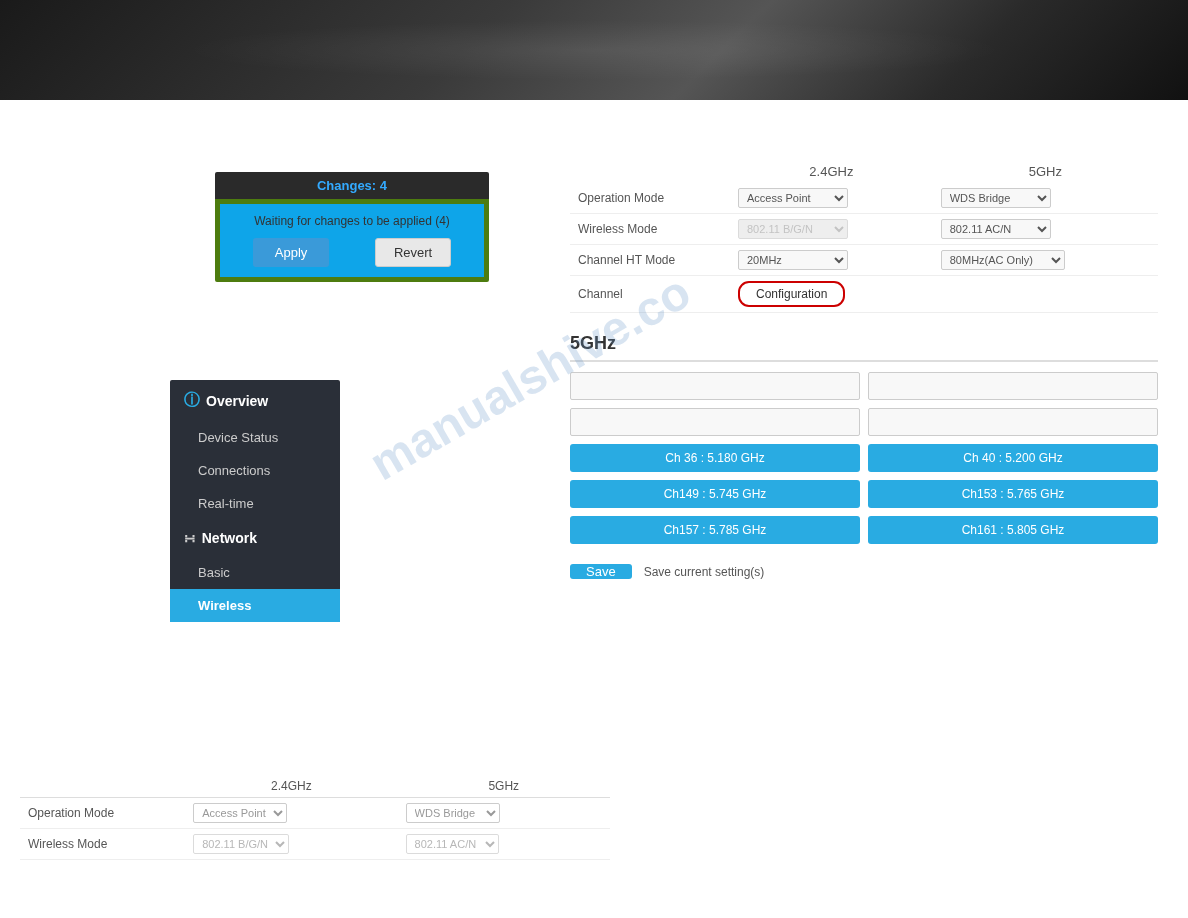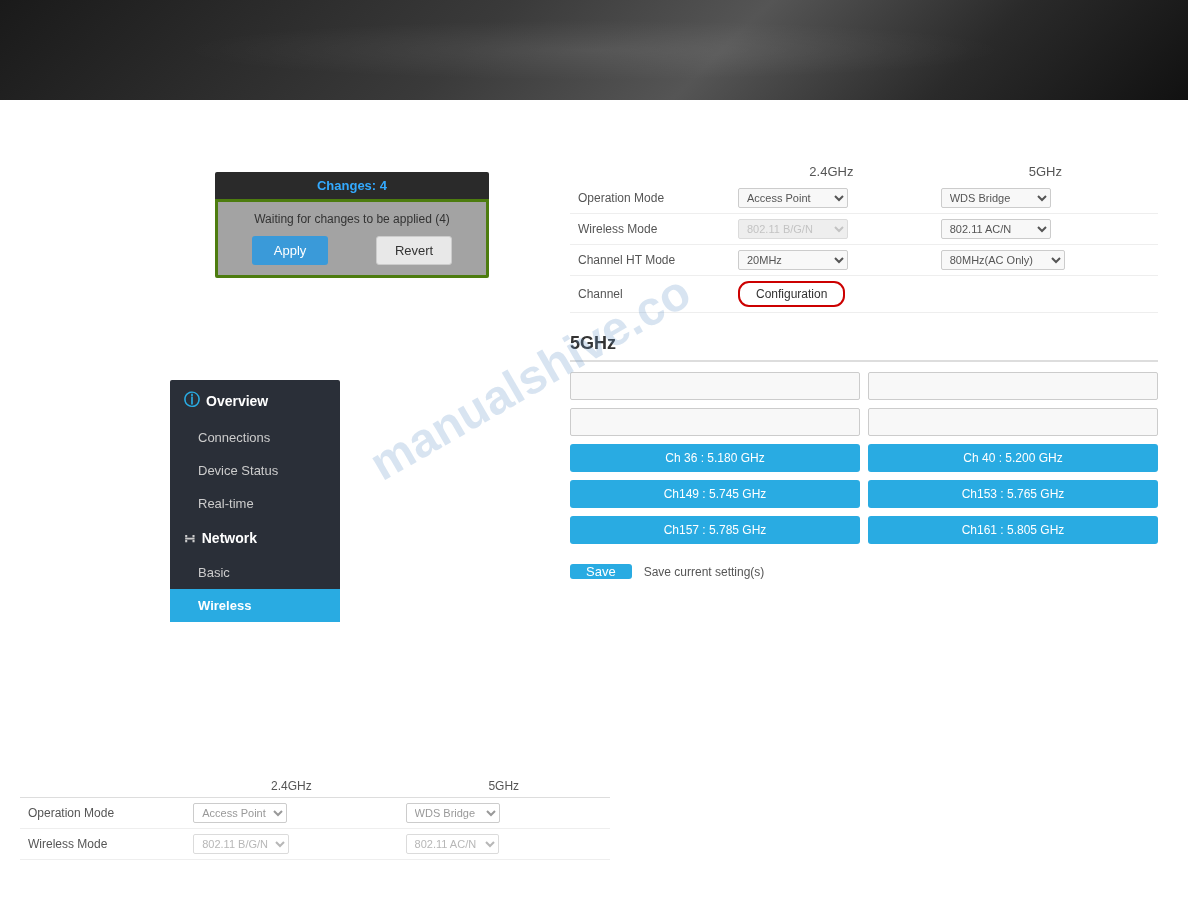--- a/index.html
+++ b/index.html
@@ -48,22 +48,22 @@
     .changes-header {
       background: #2a2a2a;
       color: #3af;
       text-align: center;
       padding: 6px 10px;
       font-weight: bold;
       font-size: 13px;
       border-radius: 2px 2px 0 0;
     }
     .changes-body {
-      background: #a3a3a3;
-      border: 3px solid #4d7c0f;
+      background: #0ea5e9;
+      border: 5px solid #4d7c0f;
       padding: 10px;
       border-radius: 0 0 2px 2px;
     }
     .changes-body p {
       font-size: 12px;
       text-align: center;
       margin-bottom: 10px;
       color: #333;
     }
     .changes-buttons {
@@ -316,24 +316,24 @@
       </div>
     </div>
   </div>
 
   <div class="sidebar">
     <div class="sidebar-section-header">
       <span class="info-icon">ⓘ</span>
       <span>Overview</span>
     </div>
     <div class="sidebar-item">
+      <span>Device Status</span>
+    </div>
+    <div class="sidebar-item">
       <span>Connections</span>
-    </div>
-    <div class="sidebar-item">
-      <span>Device Status</span>
     </div>
     <div class="sidebar-item">
       <span>Real-time</span>
     </div>
     <div class="sidebar-section-header">
       <span class="network-icon">∺</span>
       <span>Network</span>
     </div>
     <div class="sidebar-item">
       <span>Basic</span>

